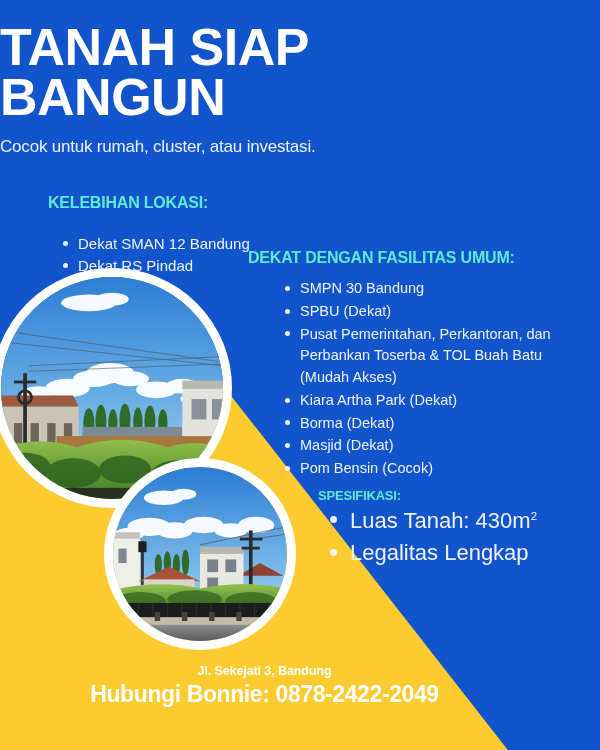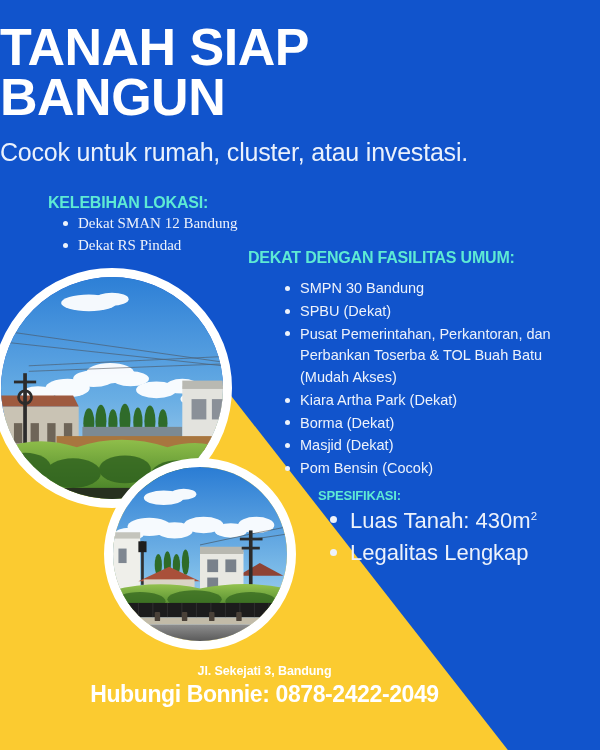--- a/index.html
+++ b/index.html
@@ -42,21 +42,21 @@
   .headline {
     color: #FFFFFF;
     font-weight: bold;
     font-size: 52px;
     line-height: 0.97;
     letter-spacing: -0.5px;
     margin: 0;
   }
   .subhead {
     color: #EAF1FC;
-    font-size: 25px;
+    font-size: 17px;
     line-height: 1.2;
     margin: 14px 0 0 0;
     letter-spacing: -0.2px;
   }
 
   
   .sec-title {
     color: #5eead4;
     font-weight: bold;
     letter-spacing: -0.2px;
@@ -88,23 +88,22 @@
     position: absolute;
     left: 48px;
     top: 194px;
     width: 260px;
     z-index: 6;
   }
   #kelebihan .sec-title { font-size: 16px; }
   #kelebihan ul.bullets {
     font-size: 15px;
     line-height: 1.42;
-    margin-top: 1px;
+    margin-top: 21px;
     padding-left: 12px;
-    font-family: Liberation Serif, serif;
   }
 
   
   #fasilitas {
     position: absolute;
     left: 248px;
     top: 249px;
     width: 340px;
     z-index: 6;
   }

